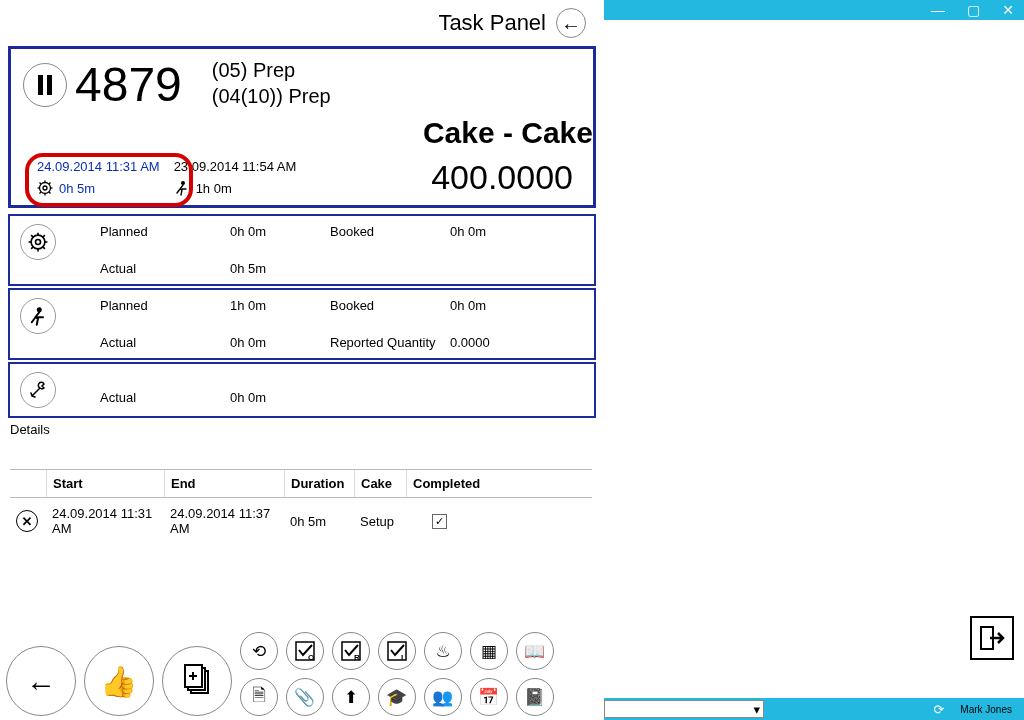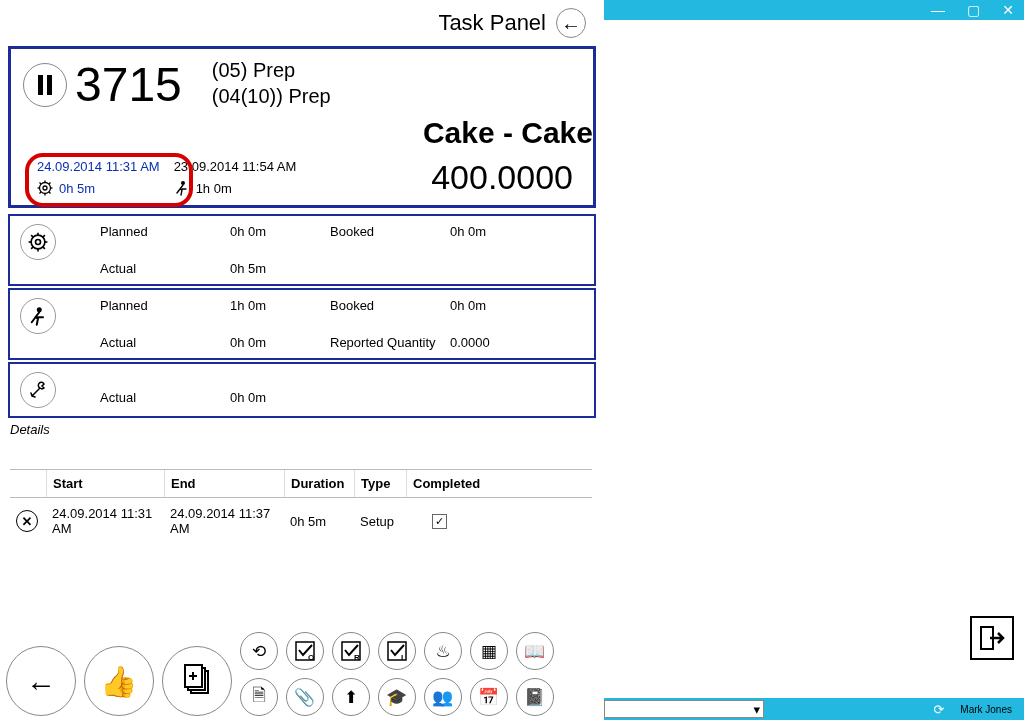--- a/index.html
+++ b/index.html
@@ -24,21 +24,21 @@
   .time-col2 { margin-left:14px; }
   .icon-line { display:flex; align-items:center; gap:6px; }
   .bigvalue { font-size:34px; margin-left:auto; padding-right:8px; }
   .icon-sm { width:16px; height:16px; display:flex; align-items:center; justify-content:center; }
 
   .sect { margin:2px 8px; width:588px; border:2px solid #1b2b9a; padding:8px 10px; display:flex; }
   .sect .left { width:80px; display:flex; align-items:flex-start; }
   .sect .grid { display:grid; grid-template-columns: 130px 100px 120px 100px; row-gap:22px; font-size:13px; }
   .circ-small { width:36px; height:36px; border:1px solid #999; border-radius:50%; display:flex; align-items:center; justify-content:center; background:#fff; }
 
-  .details-label { margin:4px 10px 2px; font-size:13px;font-style:italic; }
+  .details-label { margin:4px 10px 2px; font-size:13px; }
   .details-table { margin:0 10px; width:582px; }
   .dt-head { display:flex; border-top:1px solid #bbb; border-bottom:1px solid #bbb;margin-top:32px; }
   .dt-head > div { padding:6px 6px; border-left:1px solid #ddd; font-weight:600; font-size:13px; }
   .dt-head > div:first-child { border-left:none; }
   .c0{width:36px} .c1{width:118px} .c2{width:120px} .c3{width:70px} .c4{width:52px} .c5{width:90px}
   .dt-row { display:flex; align-items:center; padding:4px 0; }
   .dt-row > div { padding:4px 6px; font-size:13px; }
   .x-btn { width:22px; height:22px; border:1.5px solid #000; border-radius:50%; display:flex; align-items:center; justify-content:center; font-weight:700; font-size:13px; cursor:pointer; }
   .chk { width:15px; height:15px; border:1px solid #666; display:flex; align-items:center; justify-content:center; font-size:11px; line-height:1; }
 
@@ -75,21 +75,21 @@
 
   <div class="maincard">
     <div class="topsec">
       <div class="jobarea">
         <div class="circ-btn big">
           <svg width="18" height="20">
               <rect x="2" y="0" width="5" height="20" fill="#000"></rect>
               <rect x="11" y="0" width="5" height="20" fill="#000"></rect>
             </svg>
         </div>
-        <span class="jobnum">3715</span>
+        <span class="jobnum">4879</span>
       </div>
       <div class="preparea">
         <div>(05) Prep</div>
         <div>(04(10)) Prep</div>
       </div>
     </div>
     <div class="itemname">Cake - Cake</div>
     <div class="time-row">
       <div class="highlight-box"></div>
       <div class="time-col">
@@ -198,21 +198,21 @@
     </div>
   </div>
 
   <div class="details-label">Details</div>
   <div class="details-table">
     <div class="dt-head">
       <div class="c0"></div>
       <div class="c1">Start</div>
       <div class="c2">End</div>
       <div class="c3">Duration</div>
-      <div class="c4">Type</div>
+      <div class="c4">Cake</div>
       <div class="c5">Completed</div>
     </div>
     <div class="dt-row">
       <div class="c0">
           <div class="x-btn">
             <span>✕</span>
           </div>
         </div>
       <div class="c1">24.09.2014 11:31 AM</div>
       <div class="c2">24.09.2014 11:37 AM</div>

